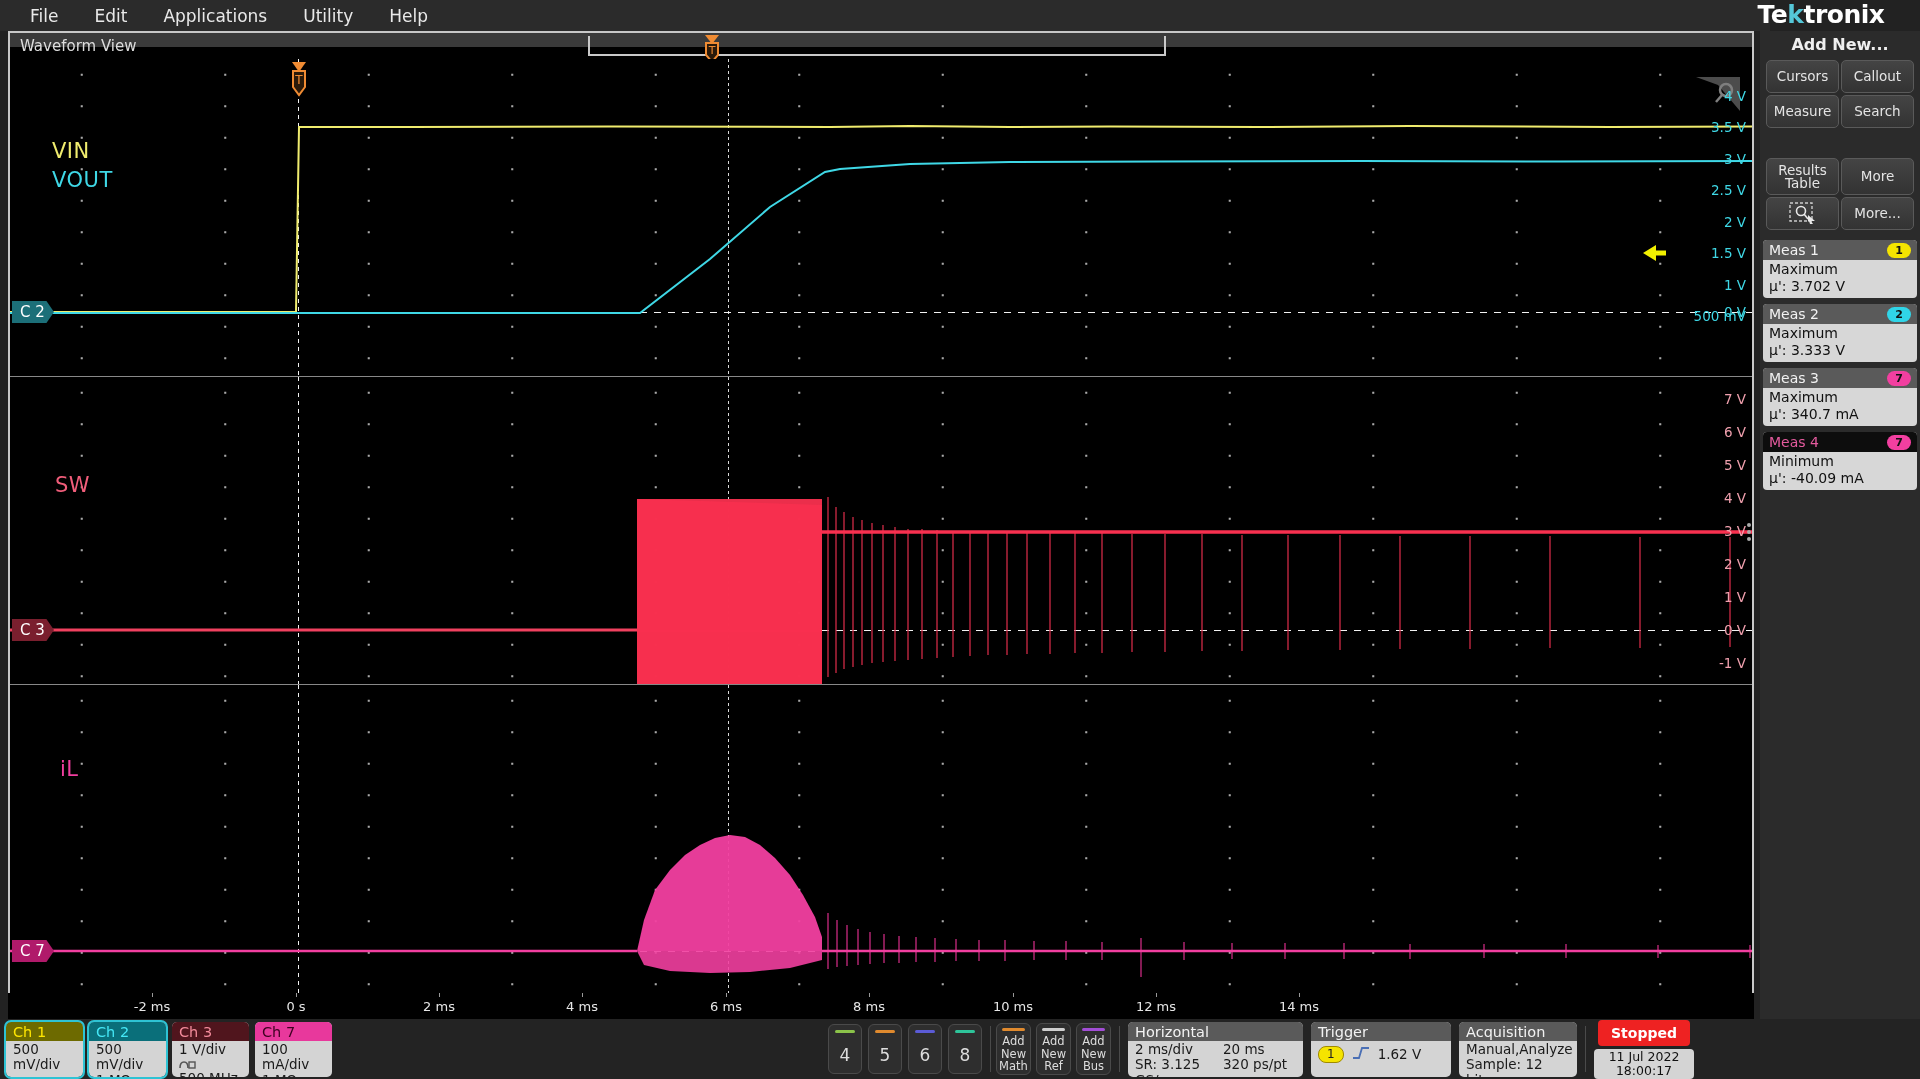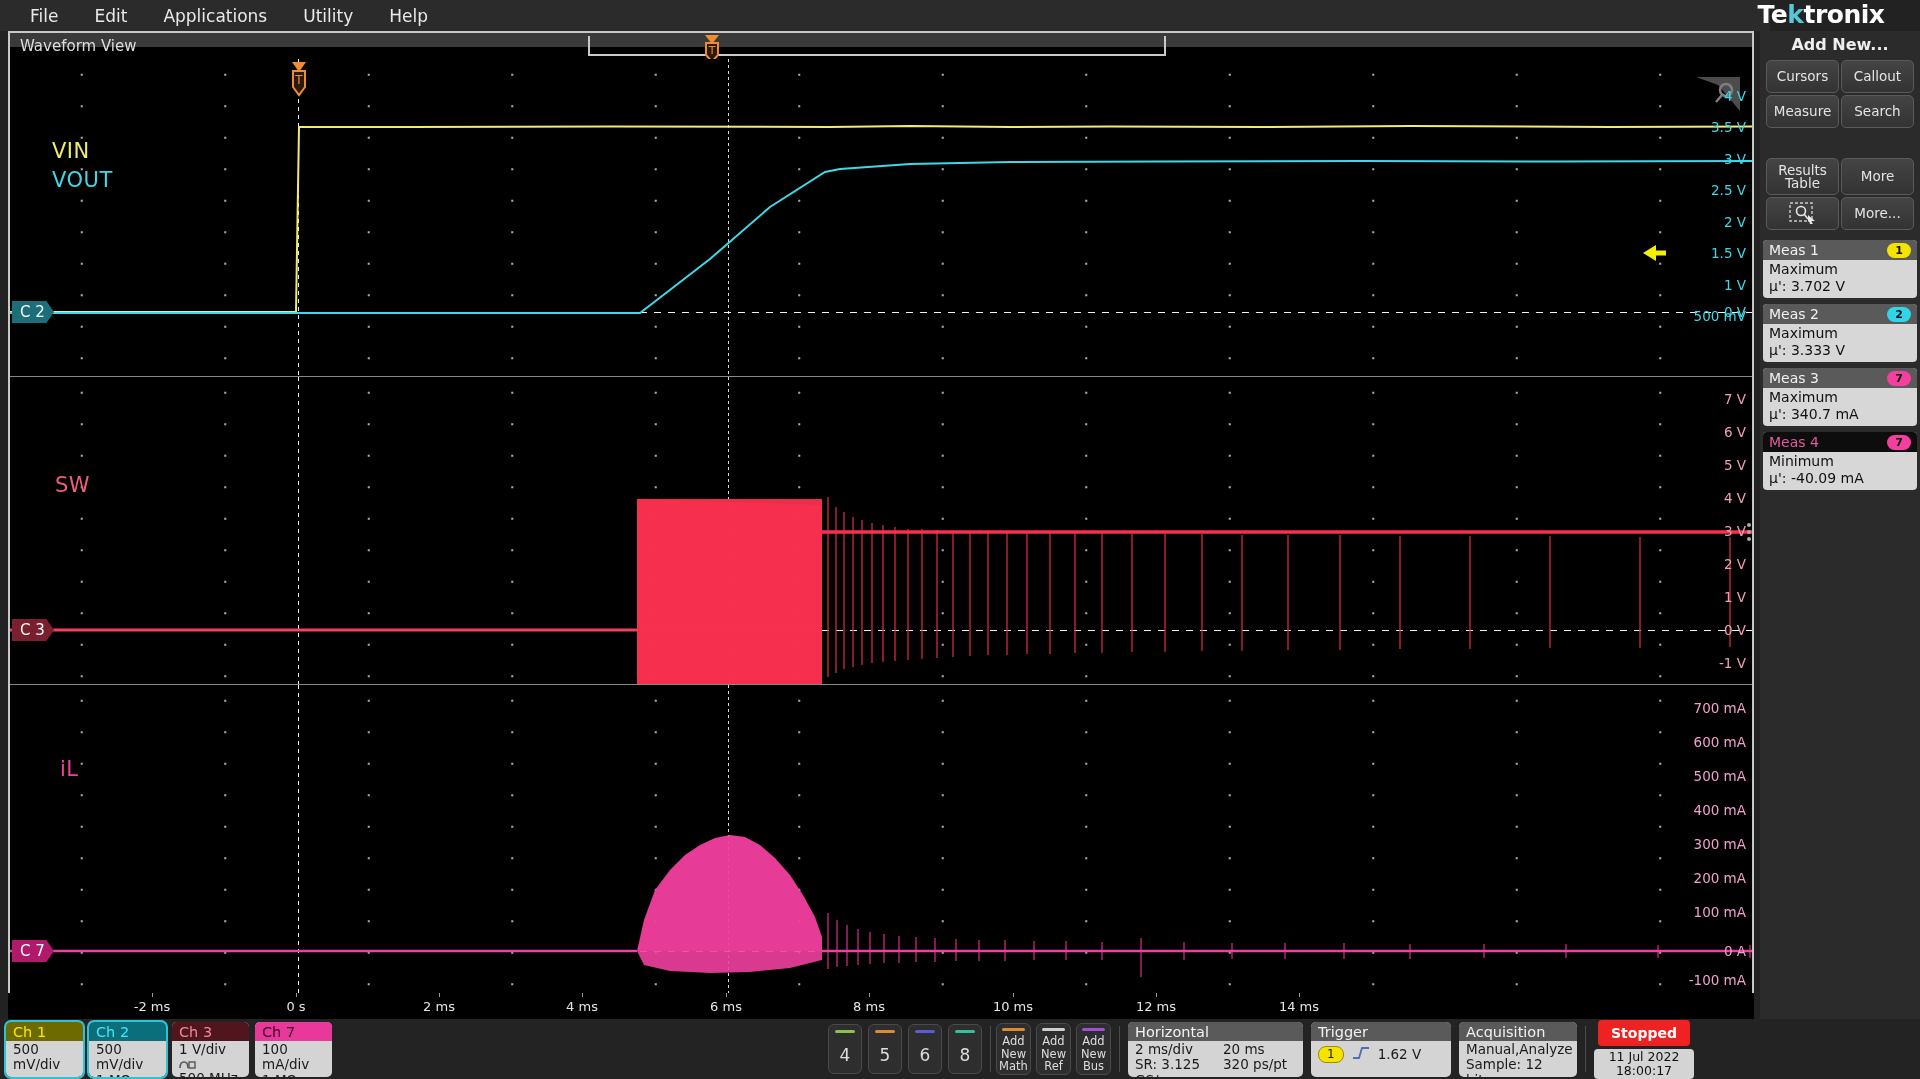--- a/index.html
+++ b/index.html
@@ -378,31 +378,20 @@
             <line x1="1556" y1="259" x2="1556" y2="273"></line>
               <line x1="1648" y1="260" x2="1648" y2="273"></line>
             <line x1="1740" y1="260" x2="1740" y2="273"></line>
           </g>
           <line x1="812" y1="266" x2="1742" y2="266" stroke="#f23fa0" stroke-width="2.5"></line>
         </svg>
 
         <div class="wlabel" style="left:50px;top:72px;color:#f23fa0">iL</div>
         <div class="chmark" style="top:266px;background:#b01a6a;">C 7</div>
 
-        <div class="vlabels">
-          <div class="vlab" style="top:23px;color:#f0a0cd">700 mA</div>
-          <div class="vlab" style="top:57px;color:#f0a0cd">600 mA</div>
-          <div class="vlab" style="top:91px;color:#f0a0cd">500 mA</div>
-          <div class="vlab" style="top:125px;color:#f0a0cd">400 mA</div>
-          <div class="vlab" style="top:159px;color:#f0a0cd">300 mA</div>
-          <div class="vlab" style="top:193px;color:#f0a0cd">200 mA</div>
-          <div class="vlab" style="top:227px;color:#f0a0cd">100 mA</div>
-          <div class="vlab" style="top:266px;color:#f0a0cd">0 A</div>
-          <div class="vlab" style="top:295px;color:#f0a0cd">-100 mA</div>
-        </div>
       </div>
     </div>
   </div>
 
   <div class="timeaxis">
     <div class="ttick" style="left:144px"></div>
     <div class="ttick" style="left:288px"></div>
     <div class="ttick" style="left:431px"></div>
     <div class="ttick" style="left:574px"></div>
     <div class="ttick" style="left:718px"></div>

